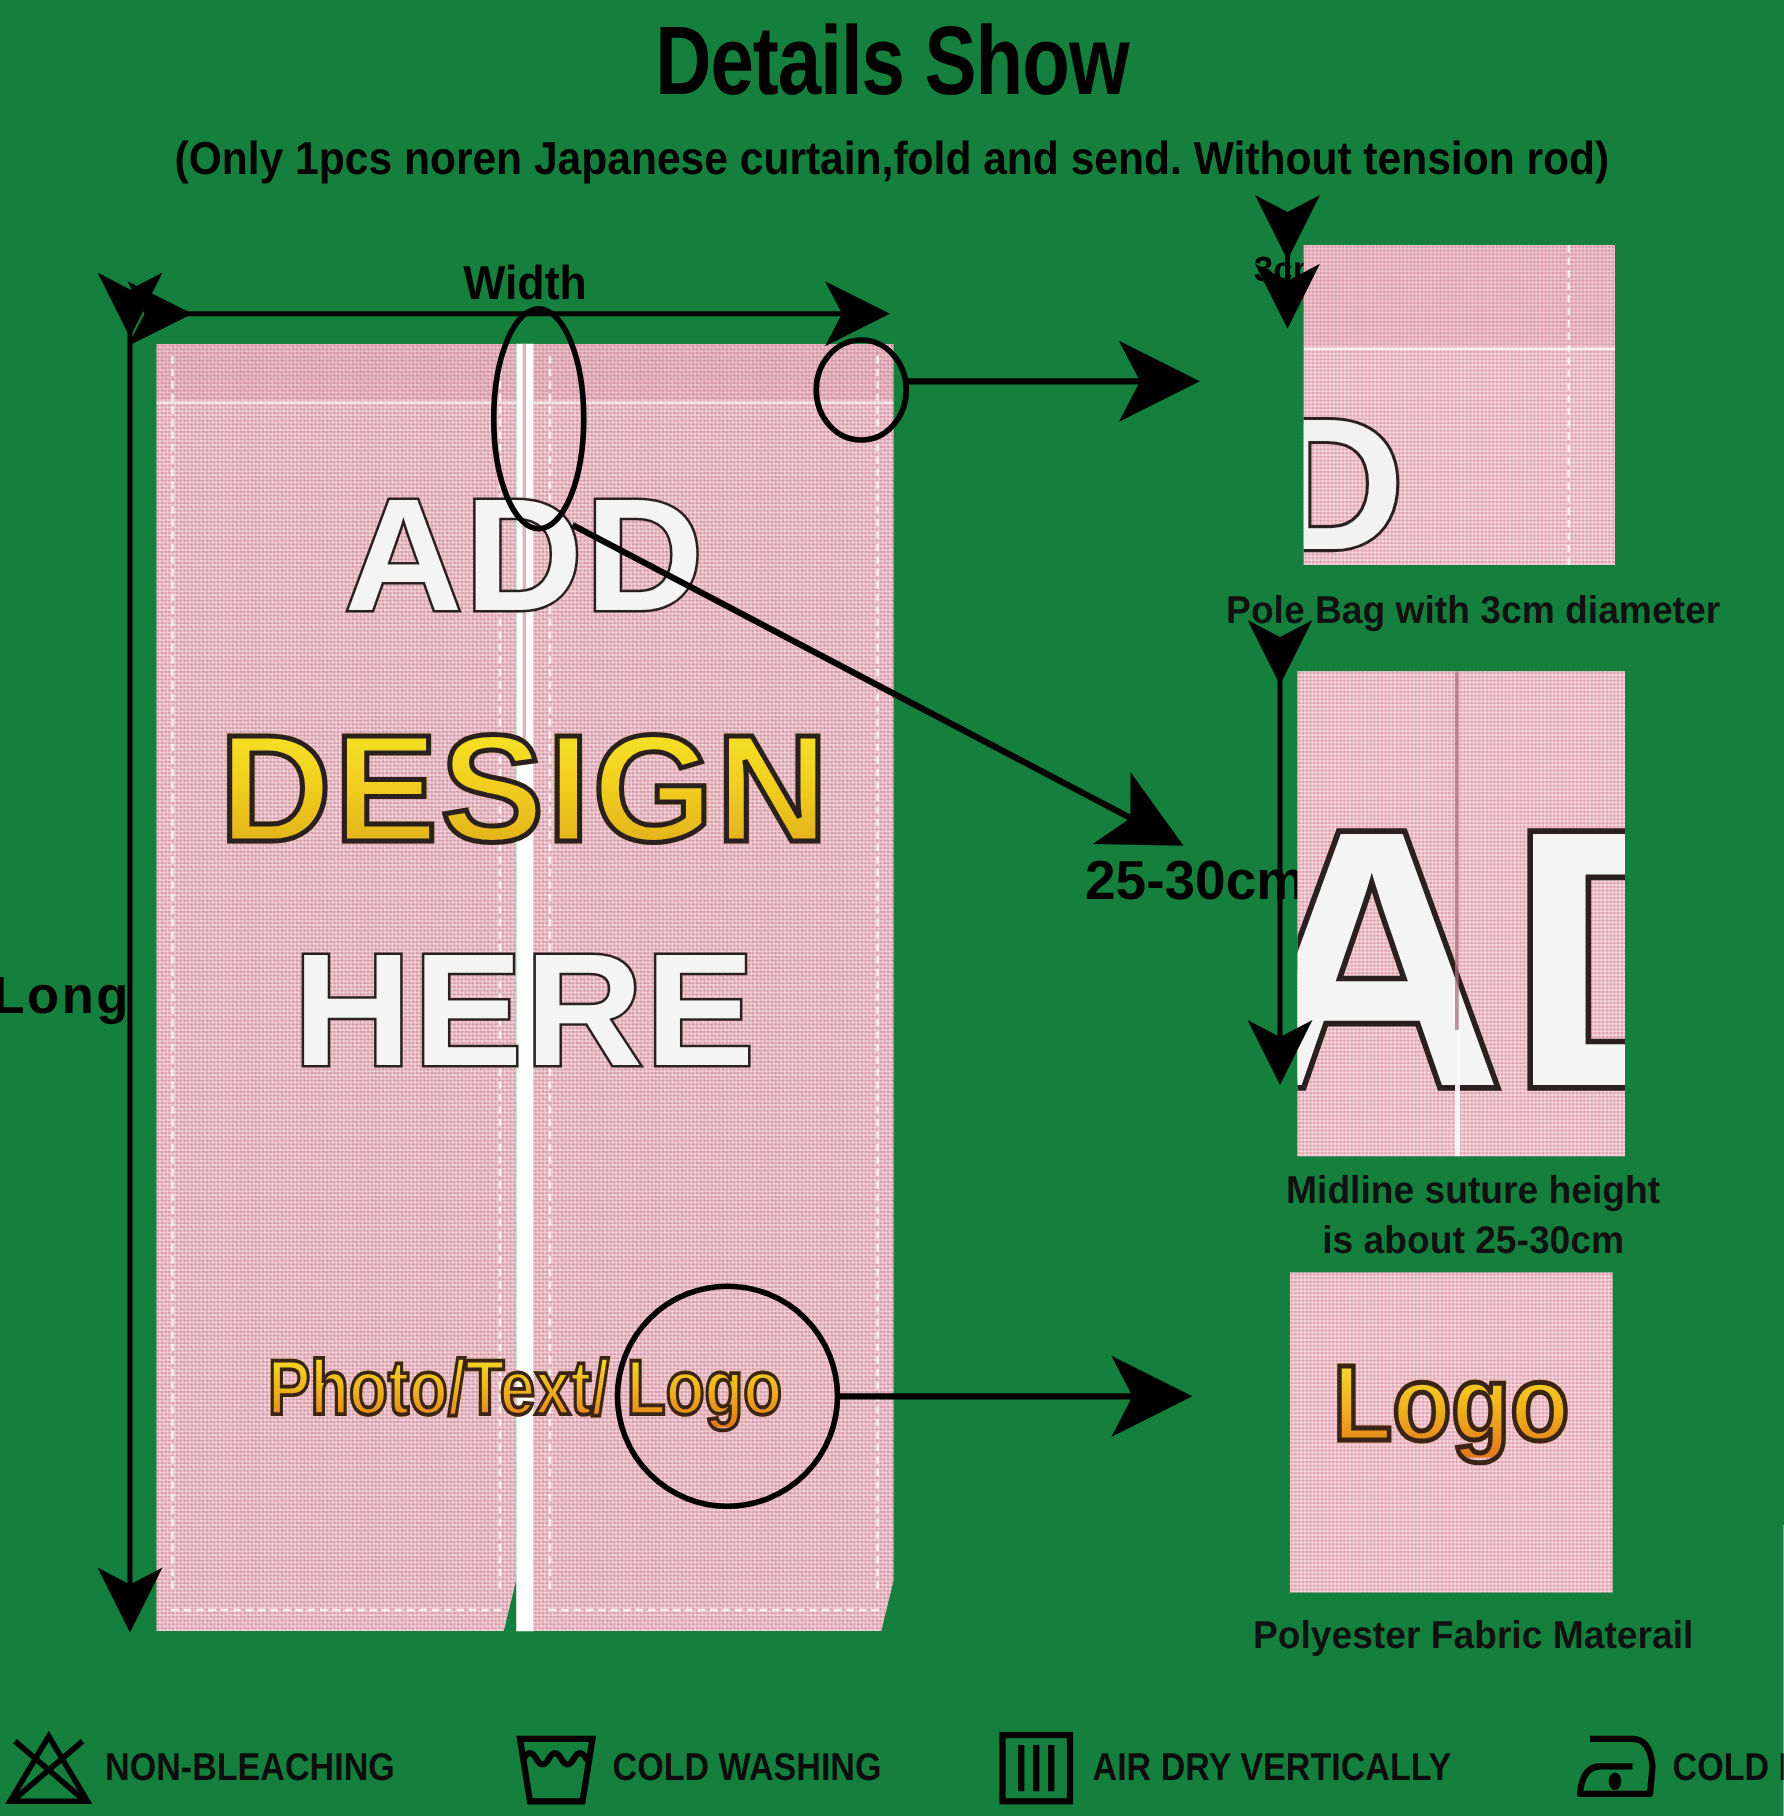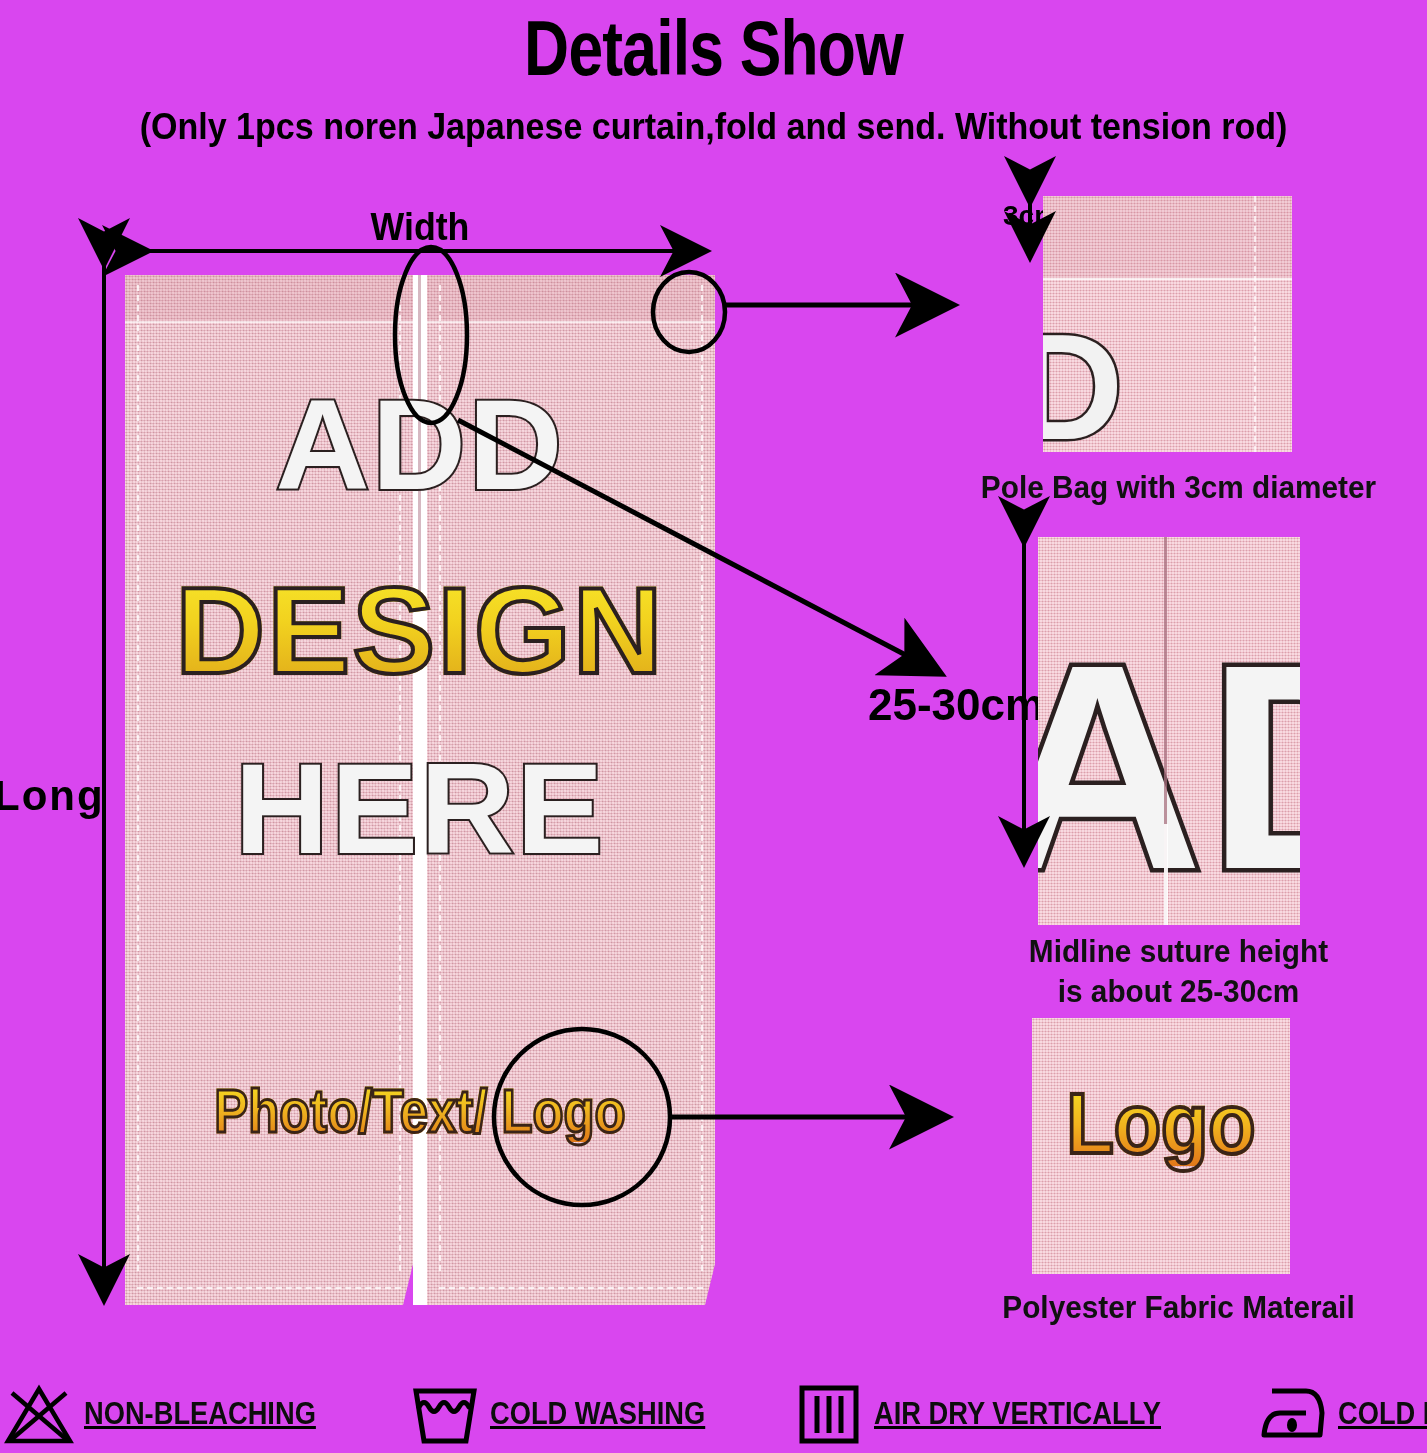--- a/index.html
+++ b/index.html
@@ -4,21 +4,21 @@
 <title>Details Show</title>
 <style>
   html,body{margin:0;padding:0;background:#fff;}
   body{
     font-family:"Liberation Sans", sans-serif;
     -webkit-font-smoothing:antialiased;
   }
   #page{
     position:relative;
     width:1427px;height:1453px;
-    background:#d946ef;
+    background:#15803d;
     overflow:hidden;
   }
 
   
   .title{
     position:absolute; left:0; right:0; top:4px;
     text-align:center;
     font-family:"Liberation Sans", sans-serif;
     font-weight:bold;
     font-size:78px;
@@ -190,21 +190,21 @@
   #cap3{ left:930px;width:497px;top:1288px; }
 
   
   #overlay{ position:absolute;left:0;top:0;width:1427px;height:1453px;pointer-events:none; }
 
   
   #care{
     position:absolute;left:0;top:1378px;width:1427px;height:72px;
     display:flex;align-items:center;
   }
-  .care-item{ display:flex;align-items:center;height:72px;text-decoration:underline; }
+  .care-item{ display:flex;align-items:center;height:72px; }
   .care-item .ic{ width:70px;height:62px;flex:0 0 70px; }
   .care-item .lb{
     font-weight:bold;font-size:31px;color:#0d0d0d;white-space:nowrap;
     transform:scaleX(.88);transform-origin:left center;margin-left:10px;
     font-family:"Liberation Sans", sans-serif;
   }
   #care-0{ margin-left:4px; }
   #care-1{ margin-left:62px;justify-content:center; }
   #care-2{ margin-left:60px; }
   #care-3{ margin-left:58px; }

